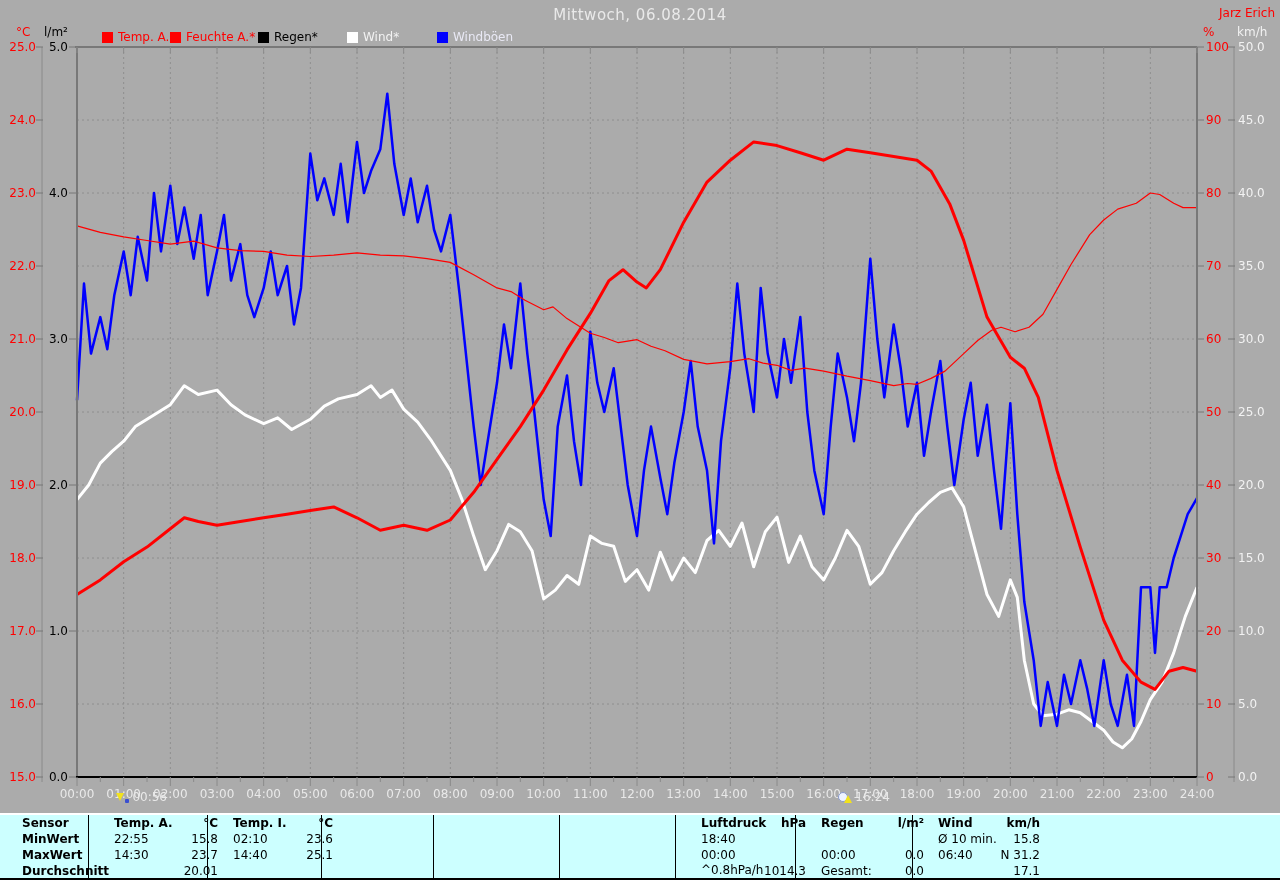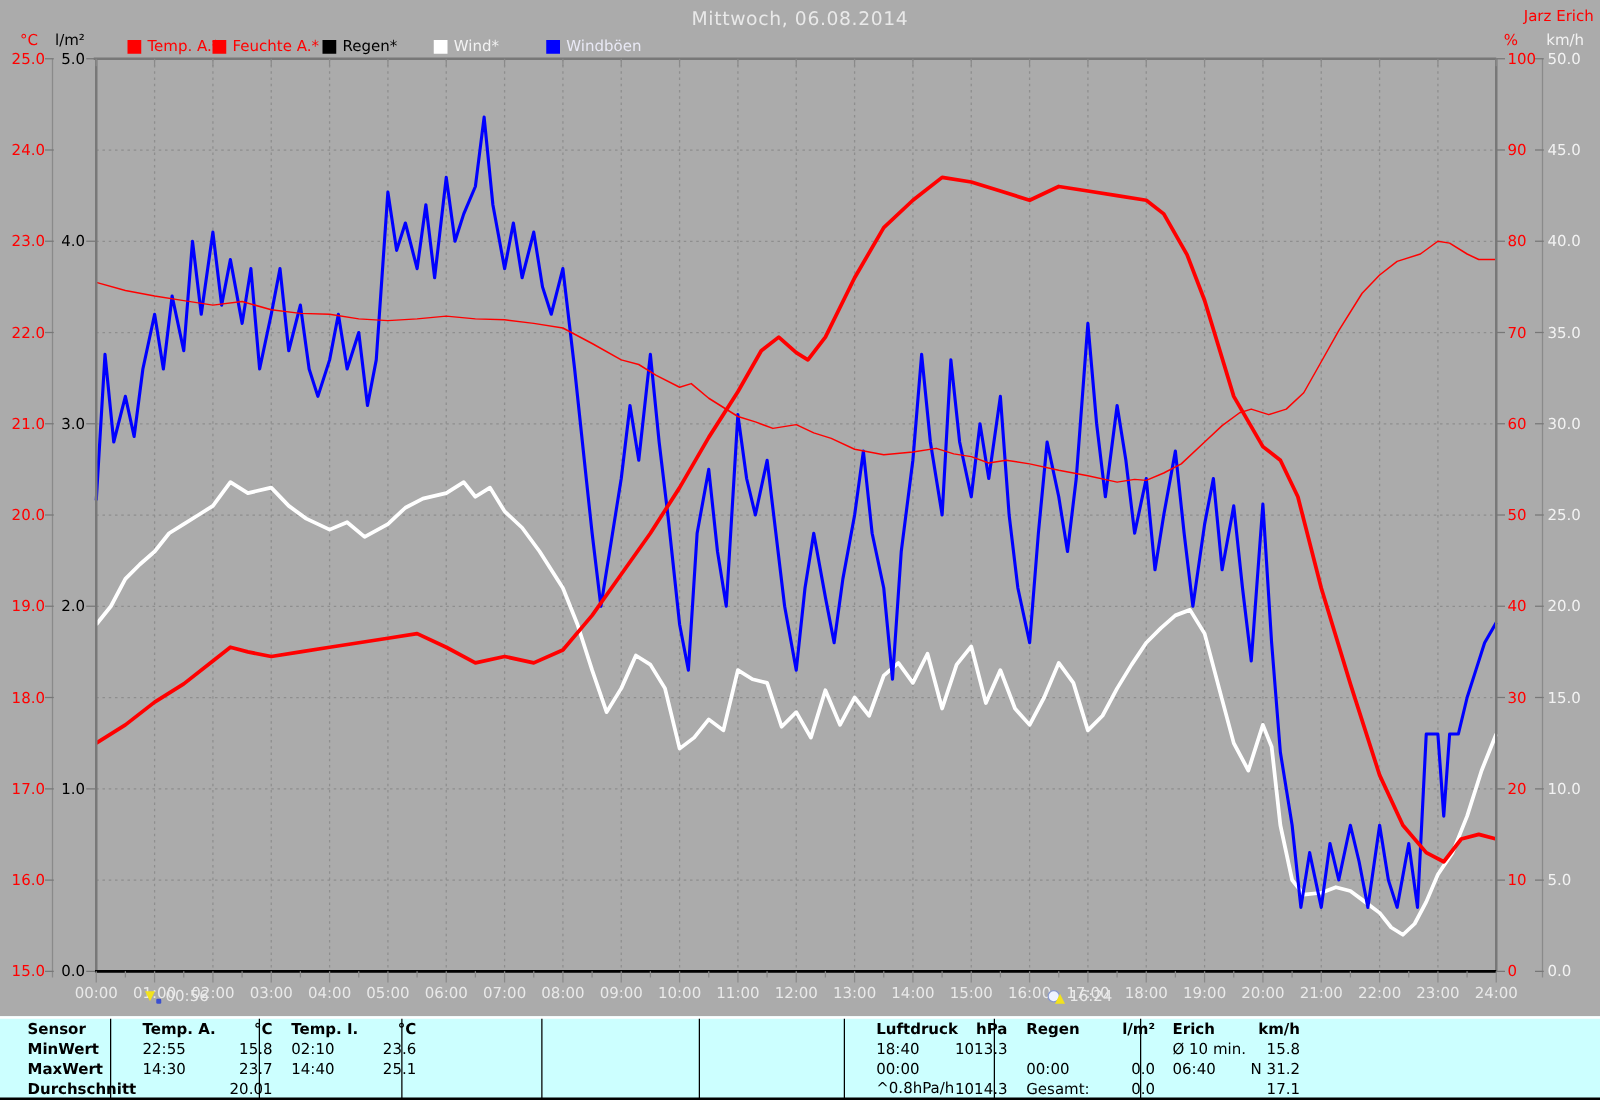--- a/index.html
+++ b/index.html
@@ -329,28 +329,27 @@
       <div class="cell-text bold" style="top: 32px; left: 4px;">MaxWert</div>
       <div class="cell-text bold" style="top: 48px; left: 4px;">Durchschnitt</div>
       <div class="cell-text bold" style="top: 0px; left: 96px;">Temp. A.</div>
       <div class="cell-text bold" style="top: 0px; left: 0px; width: 200px; text-align: right;">°C</div>
       <div class="cell-text bold" style="top: 0px; left: 215px;">Temp. I.</div>
       <div class="cell-text bold" style="top: 0px; left: 0px; width: 315px; text-align: right;">°C</div>
       <div class="cell-text bold" style="top: 0px; left: 683px;">Luftdruck</div>
       <div class="cell-text bold" style="top: 0px; left: 0px; width: 788px; text-align: right;">hPa</div>
       <div class="cell-text bold" style="top: 0px; left: 803px;">Regen</div>
       <div class="cell-text bold" style="top: 0px; left: 0px; width: 906px; text-align: right;">l/m²</div>
-      <div class="cell-text bold" style="top: 0px; left: 920px;">Erich</div>
+      <div class="cell-text bold" style="top: 0px; left: 920px;">Wind</div>
       <div class="cell-text bold" style="top: 0px; left: 0px; width: 1022px; text-align: right;">km/h</div>
       <div class="cell-text" style="top: 16px; left: 96px;">22:55</div>
       <div class="cell-text" style="top: 16px; left: 0px; width: 200px; text-align: right;">15.8</div>
       <div class="cell-text" style="top: 16px; left: 215px;">02:10</div>
       <div class="cell-text" style="top: 16px; left: 0px; width: 315px; text-align: right;">23.6</div>
       <div class="cell-text" style="top: 16px; left: 683px;">18:40</div>
-      <div class="cell-text" style="top: 16px; left: 0px; width: 788px; text-align: right;">1013.3</div>
       <div class="cell-text" style="top: 16px; left: 920px;">Ø 10 min.</div>
       <div class="cell-text" style="top: 16px; left: 0px; width: 1022px; text-align: right;">15.8</div>
       <div class="cell-text" style="top: 32px; left: 96px;">14:30</div>
       <div class="cell-text" style="top: 32px; left: 0px; width: 200px; text-align: right;">23.7</div>
       <div class="cell-text" style="top: 32px; left: 215px;">14:40</div>
       <div class="cell-text" style="top: 32px; left: 0px; width: 315px; text-align: right;">25.1</div>
       <div class="cell-text" style="top: 32px; left: 683px;">00:00</div>
       <div class="cell-text" style="top: 32px; left: 803px;">00:00</div>
       <div class="cell-text" style="top: 32px; left: 0px; width: 906px; text-align: right;">0.0</div>
       <div class="cell-text" style="top: 32px; left: 920px;">06:40</div>

